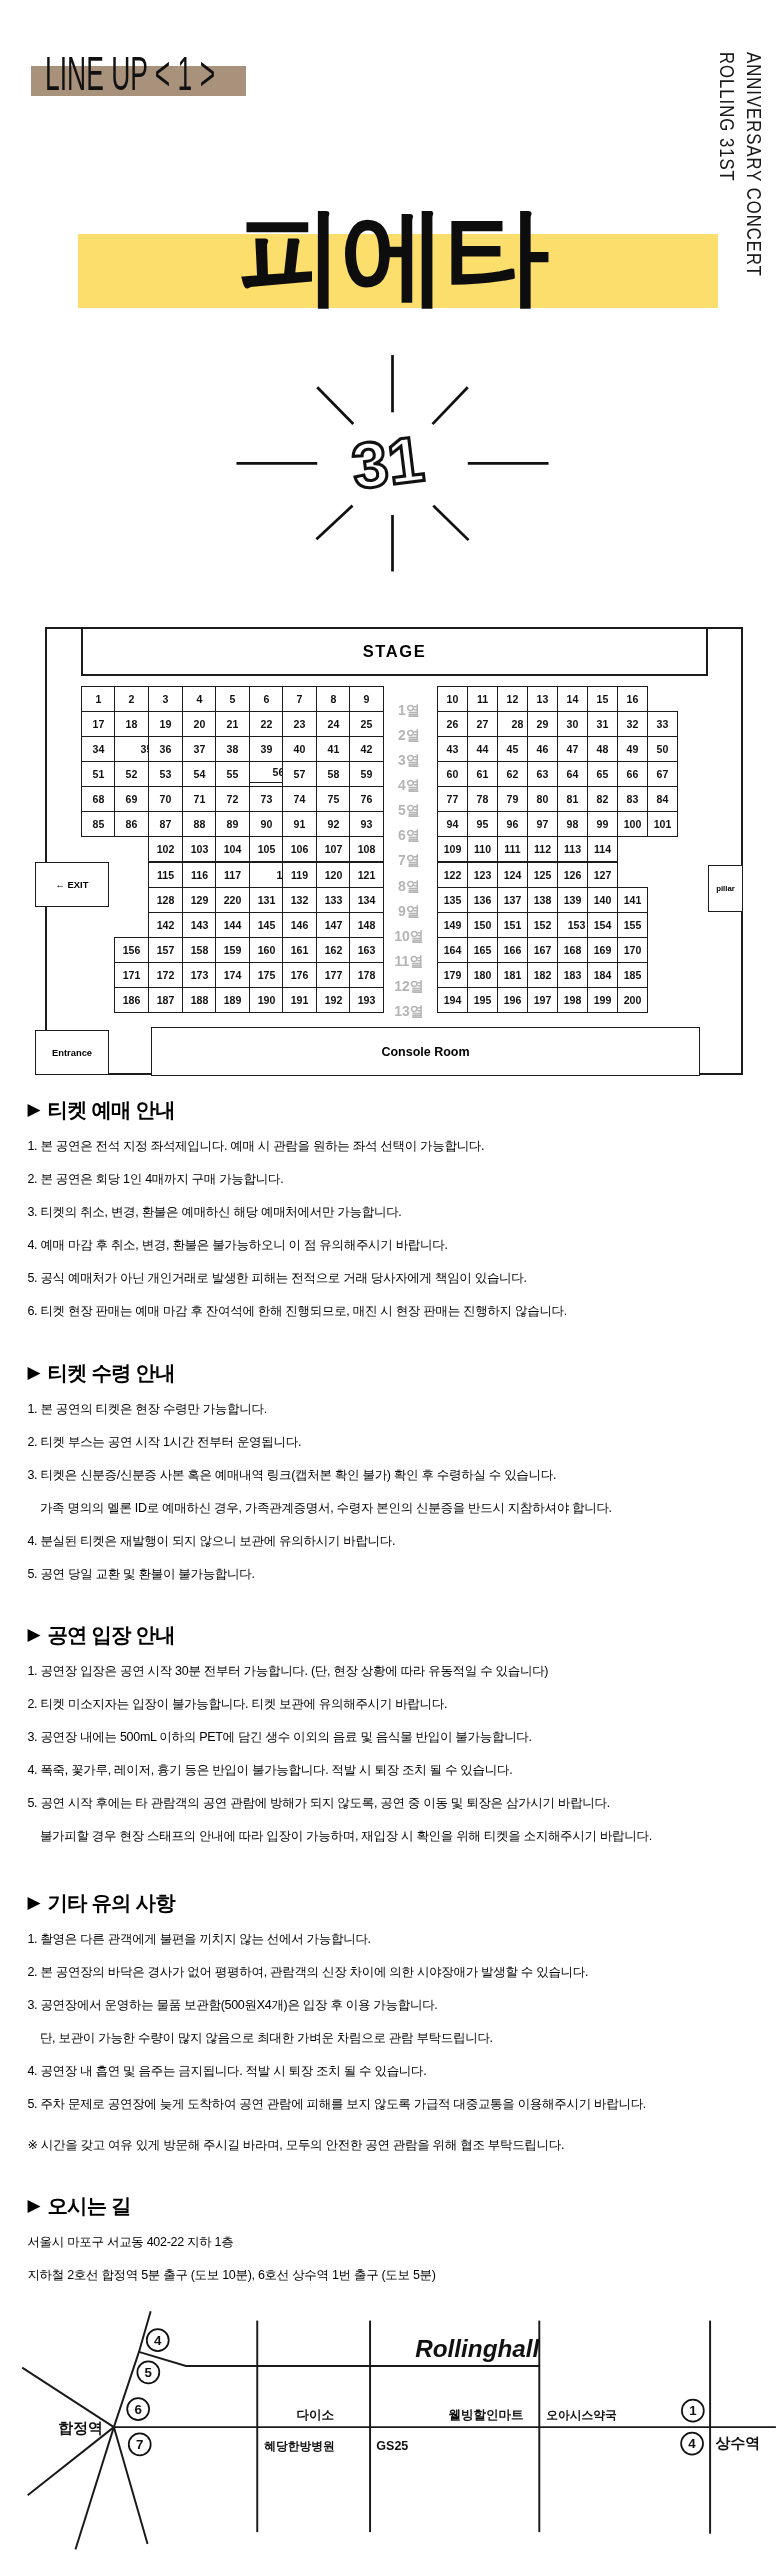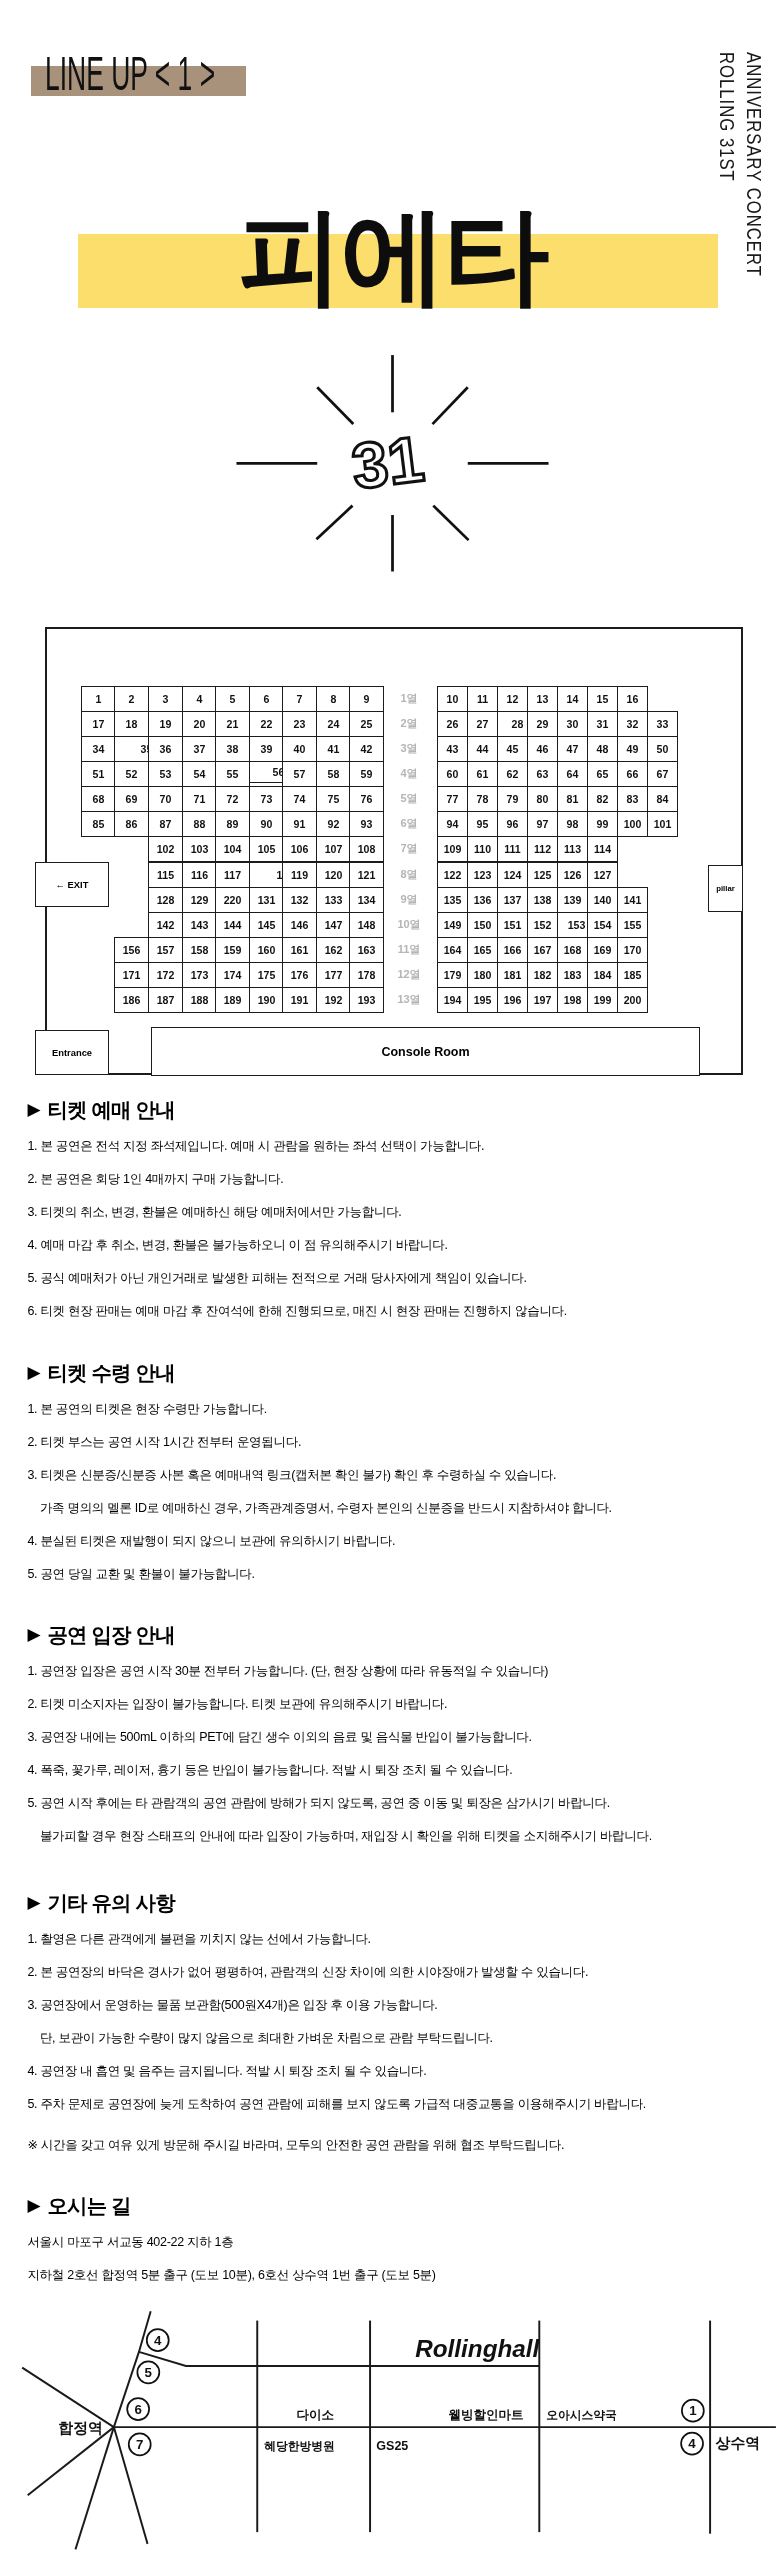--- a/index.html
+++ b/index.html
@@ -14,22 +14,22 @@
                  font-size:20.4px;line-height:27px;font-weight:500;letter-spacing:1.2px;white-space:nowrap;color:#1a1a1a;}
   
   #title-band{left:78px;top:234px;width:640px;height:74px;}
   #main-title{left:0;top:196px;width:784px;text-align:center;font-size:106px;line-height:118px;
               font-weight:800;letter-spacing:-3.1px;color:#0d0d0d;white-space:nowrap;}
   
   .wallbox{position:absolute;box-sizing:border-box;border:2px solid #1c1c1c;background:#fff;
            display:flex;align-items:center;justify-content:center;}
   .seat{position:absolute;box-sizing:border-box;border:1.3px solid #1c1c1c;background:#fff;
         display:flex;align-items:center;justify-content:center;font-weight:bold;font-size:10.6px;color:#111;}
-  .rowlabel{position:absolute;color:#b5b5b5;font-size:11px;font-weight:600;
-            display:flex;align-items:center;justify-content:center;}
+  .rowlabel{position:absolute;color:#b5b5b5;font-size:14px;font-weight:600;
+            display:flex;align-items:center;justify-content:center;margin-top:12px;}
   
   .section{position:absolute;left:27.4px;width:737px;}
   .sec-head{font-size:20.4px;font-weight:800;letter-spacing:-0.8px;height:34px;white-space:nowrap;}
   .sec-head .marker{font-size:17px;margin-right:7.8px;position:relative;top:-1.6px;}
   .sec-item{font-size:12.5px;line-height:33px;letter-spacing:-0.3px;white-space:nowrap;font-weight:400;}
   .sec-item.indent{padding-left:12.5px;}
   #notice-line{left:27.4px;top:2129px;font-size:12.5px;line-height:33px;letter-spacing:-0.3px;white-space:nowrap;}
   
   #directions{left:27.4px;top:2192px;width:737px;}
   svg text{font-family:"Liberation Sans","DejaVu Sans",sans-serif;}
@@ -57,20 +57,23 @@
       <line x1="596" y1="591" x2="699" y2="591"></line>
       <line x1="404" y1="494" x2="450" y2="541"></line>
       <line x1="551" y1="541" x2="596" y2="494"></line>
       <line x1="449" y1="645" x2="403" y2="688"></line>
       <line x1="552" y1="645" x2="597" y2="689"></line>
     </g>
     <text x="494" y="618" text-anchor="middle" font-size="82" font-weight="bold" fill="#ffffff" stroke="#111" stroke-width="4" transform="rotate(-7 497 590)">31</text>
   </svg>
 
   <div class="wallbox" id="hall-boundary" style="left:45px;top:627px;width:698px;height:448px;"></div>
+  <div class="wallbox" style="left:81px;top:627px;width:627px;height:49px;">
+    <span style="font-size:16.5px;font-weight:800;letter-spacing:1.6px;">STAGE</span>
+  </div>
   <div class="wallbox" style="left:35px;top:862px;width:74px;height:45px;border-width:1.6px;">
     <span style="font-size:9.4px;font-weight:700;">← EXIT</span>
   </div>
   <div class="wallbox" style="left:708px;top:865px;width:35px;height:47px;border-width:1.6px;">
     <span style="font-size:7.8px;font-weight:700;">pillar</span>
   </div>
   <div class="wallbox" style="left:35px;top:1030px;width:74px;height:45px;border-width:1.6px;">
     <span style="font-size:9.4px;font-weight:700;">Entrance</span>
   </div>
   <div class="wallbox" style="left:151px;top:1027px;width:549px;height:49px;border-width:1.6px;">

